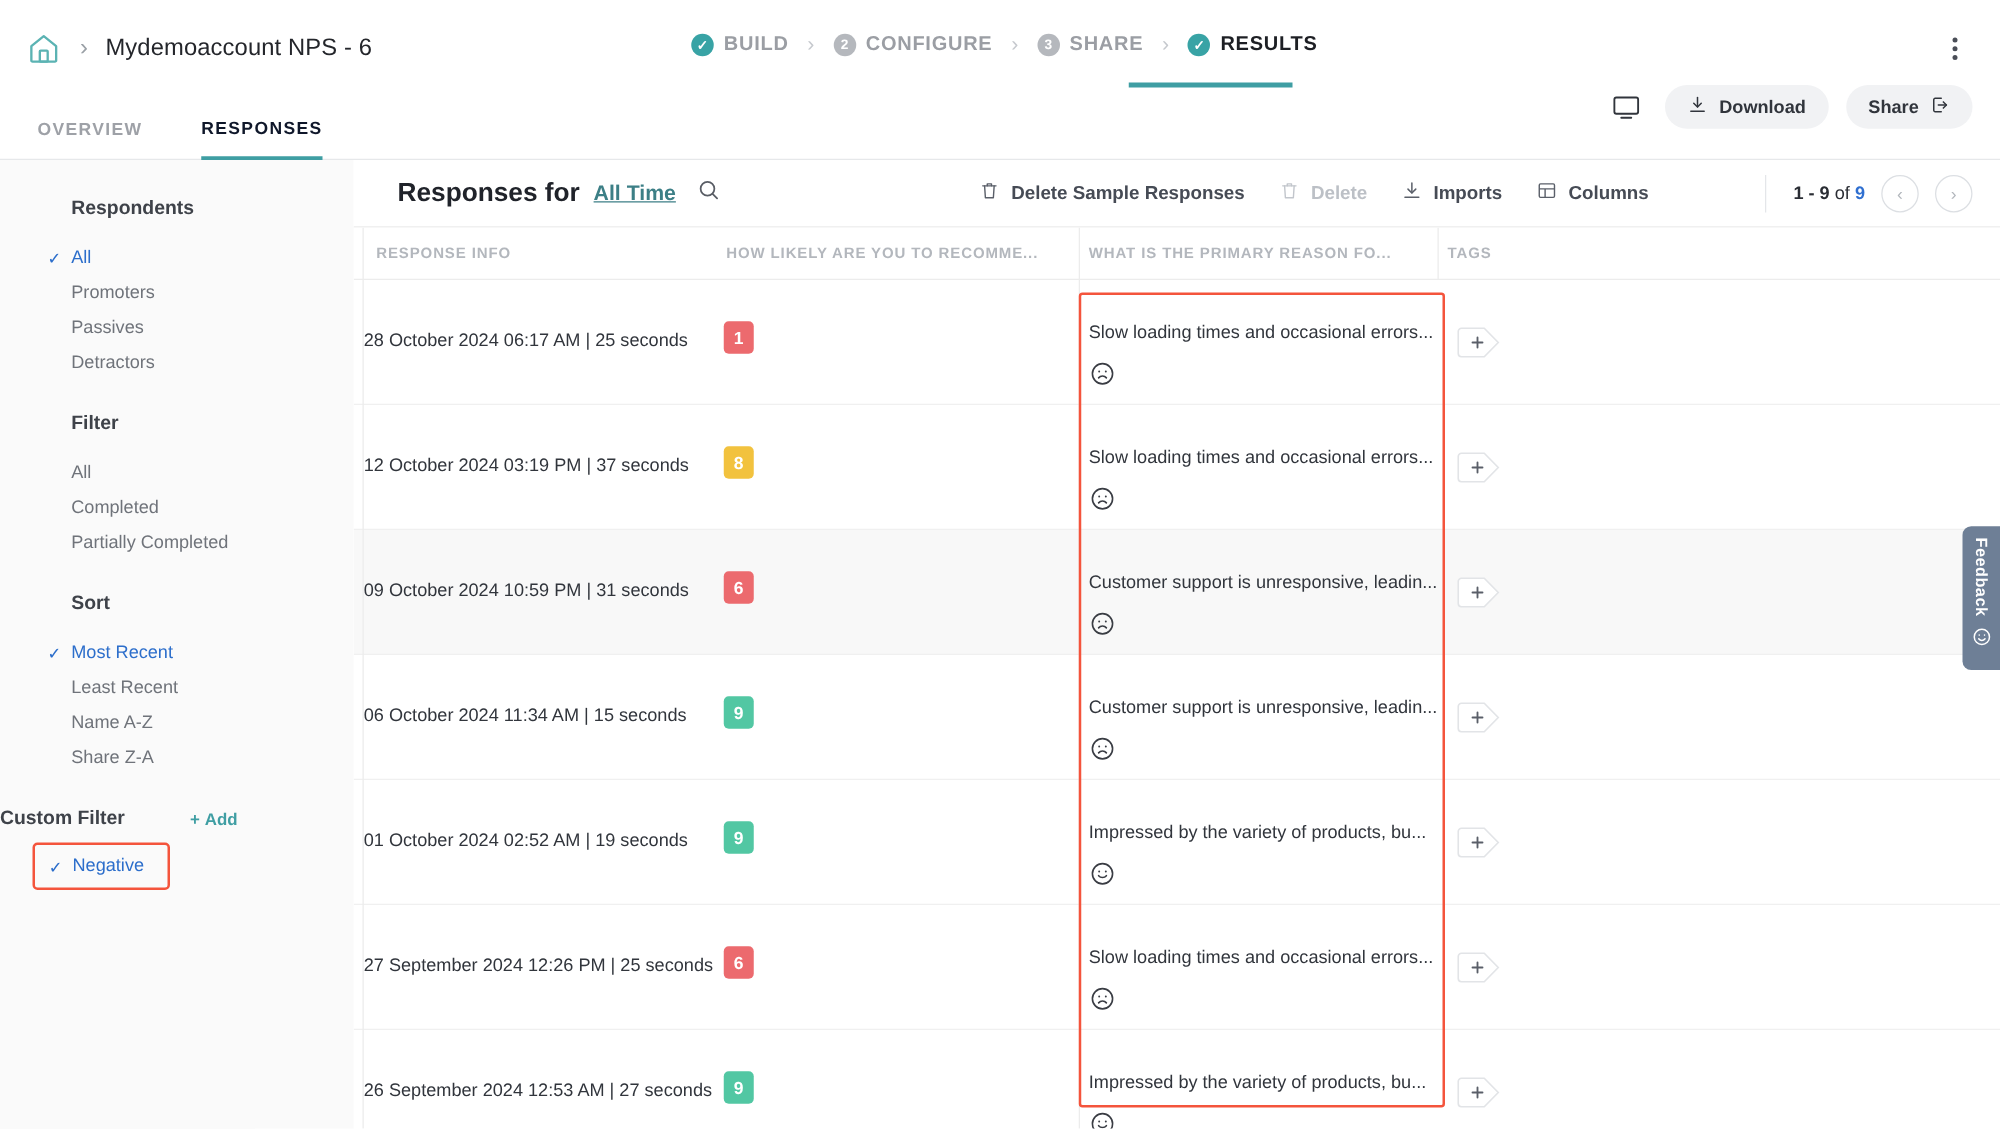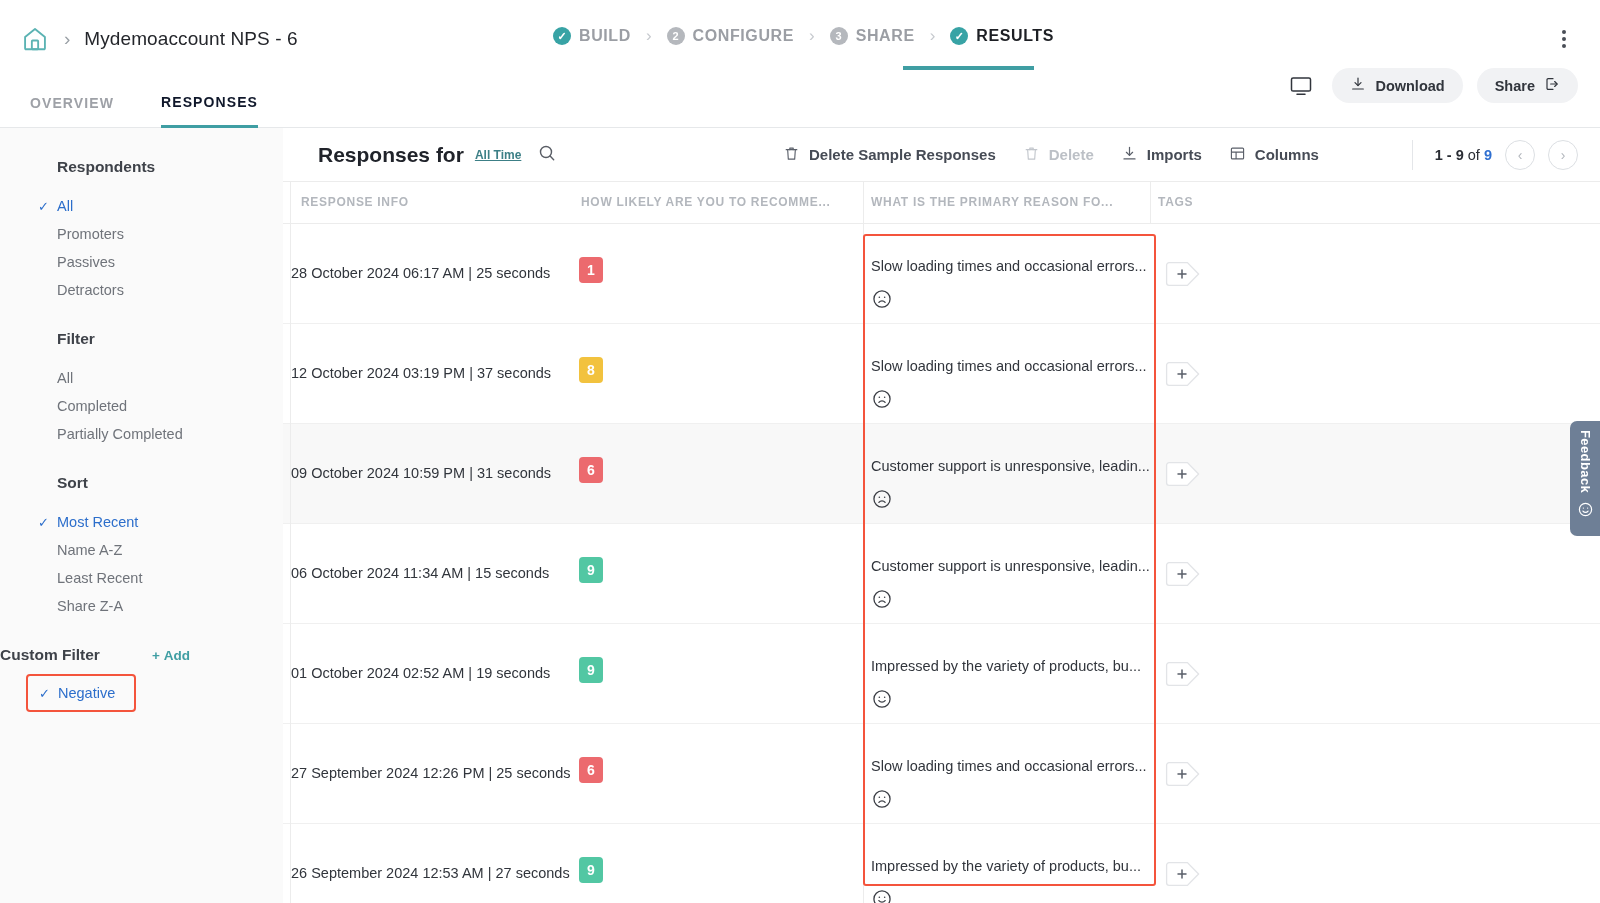--- a/index.html
+++ b/index.html
@@ -89,21 +89,21 @@
   .neg-box .lbl { font-size: 14.5px; color: #2c6ecb; }
 
   
   .main { position: absolute; top: 128px; left: 283px; width: 1317px; height: 775px; background: #fff; }
   .resp-head {
     position: relative; height: 54px; display: flex; align-items: center;
     border-bottom: 1px solid #ececec; background: #fff;
   }
   .resp-title { margin-left: 35px; font-size: 21px; font-weight: 700; color: #20232a; }
   .resp-alltime {
-    margin-left: 11px; font-size: 12px; color: #3c7f86; text-decoration: underline; font-weight: 600;
+    margin-left: 11px; font-size: 17px; color: #3c7f86; text-decoration: underline; font-weight: 600;
   }
   .search-icon { margin-left: 16px; }
 
   .head-actions { position: absolute; left: 500px; display: flex; align-items: center; gap: 27px; }
   .ha { display: flex; align-items: center; gap: 9px; font-size: 15px; font-weight: 600; color: #464b55; }
   .ha.disabled { color: #bcc0c6; }
   .pager {
     position: absolute; right: 22px; display: flex; align-items: center; gap: 13px;
     border-left: 1px solid #e4e6e9; padding-left: 22px; height: 30px;
   }
@@ -270,25 +270,25 @@
 
     <div class="side-gap"></div>
 
     <div class="side-h">Sort</div>
     <div class="side-item sel">
       <span class="chk">✓</span>
       <span>Most Recent</span>
     </div>
     <div class="side-item">
       <span class="chk"></span>
+      <span>Least Recent</span>
+    </div>
+    <div class="side-item">
+      <span class="chk"></span>
       <span>Name A-Z</span>
-    </div>
-    <div class="side-item">
-      <span class="chk"></span>
-      <span>Least Recent</span>
     </div>
     <div class="side-item">
       <span class="chk"></span>
       <span>Share Z-A</span>
     </div>
 
     <div class="side-gap"></div>
 
     <div class="cf-head">
       <span class="t">Custom Filter</span>

